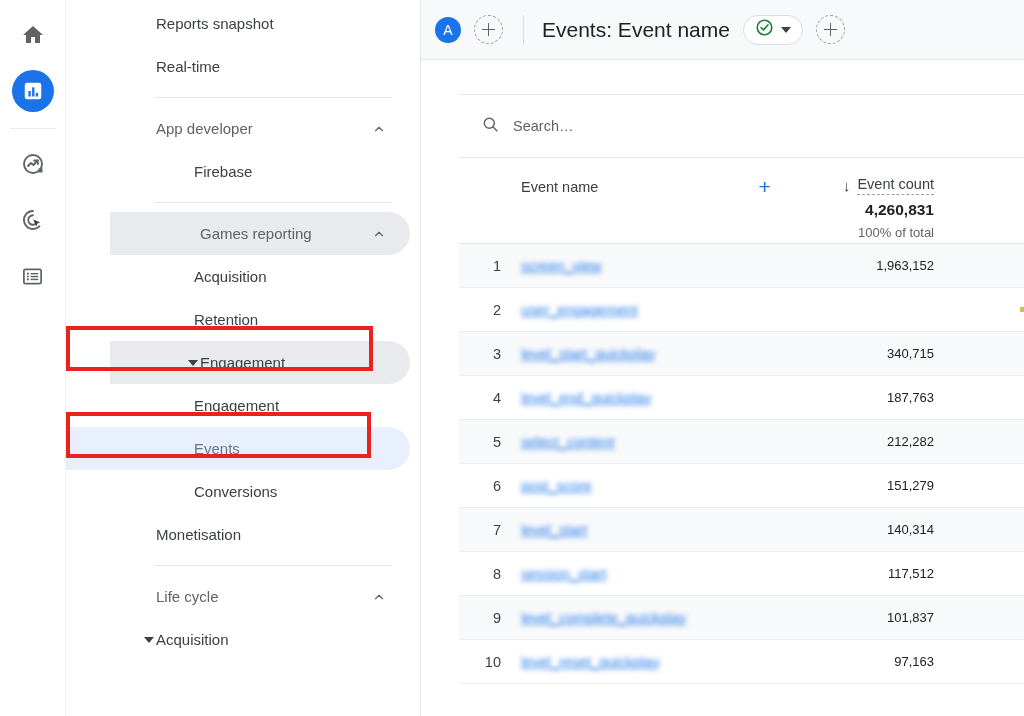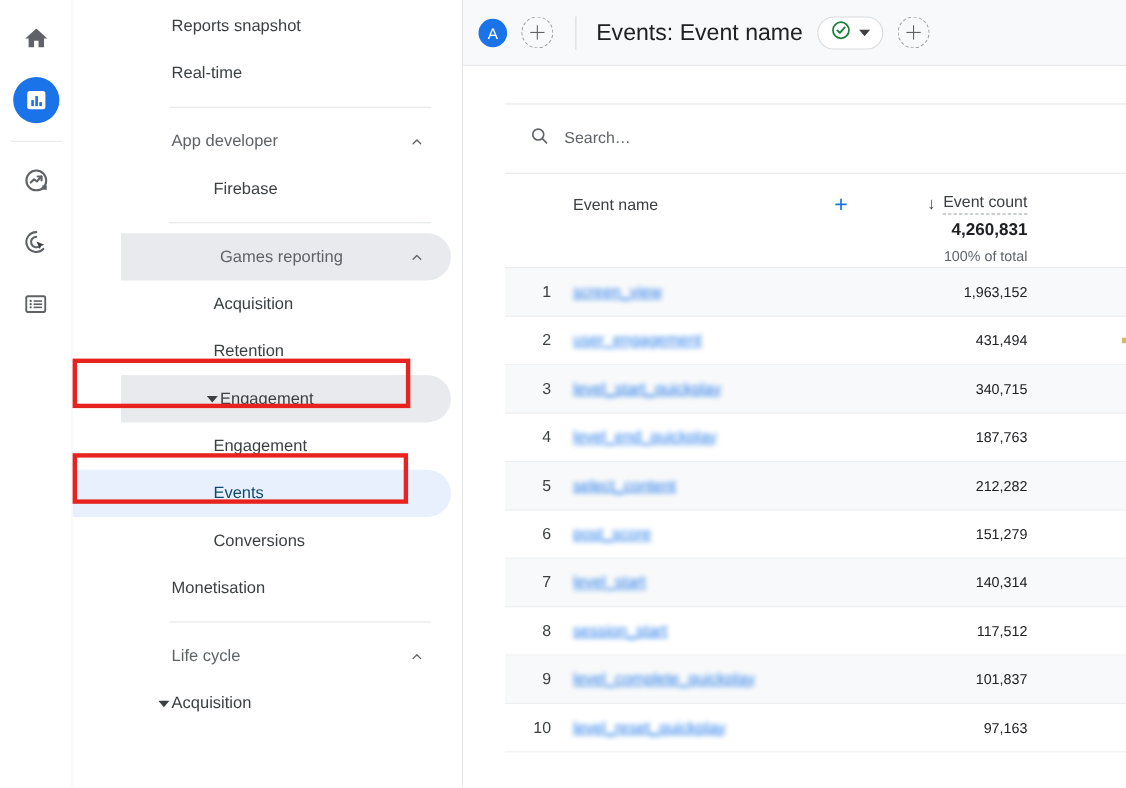--- a/index.html
+++ b/index.html
@@ -65,21 +65,21 @@
     font-size: 15px;
     color: #3c4043;
     cursor: pointer;
     position: relative;
     white-space: nowrap;
   }
   .nav-item .lbl { line-height: 1; }
   .nav-item.l1 { padding-left: 90px; }
   .nav-item.l2 { padding-left: 128px; text-align: right; }
   .nav-item.group { color: #5f6368; padding-left: 90px; }
-  .nav-item.selected-blue { background: #e8f0fe; color: #0c4a6e; }
+  .nav-item.selected-blue { background: #e8f0fe; color: #737373; }
   .nav-item.selected-grey { background: #e8eaed; margin-left: 44px; }
   .caret {
     position: absolute;
     left: 78px;
     width: 0; height: 0;
     border-left: 5px solid transparent;
     border-right: 5px solid transparent;
     border-top: 6px solid #3c4043;
   }
   .chev {
@@ -495,21 +495,20 @@
 
       <div id="table-body">
           <div class="trow alt">
             <div class="td-idx">1</div>
             <div class="td-name"><span class="lnk">screen_view</span></div>
             <div class="td-metric">1,963,152</div>
           </div>
           <div class="trow">
             <div class="td-idx">2</div>
             <div class="td-name"><span class="lnk">user_engagement</span></div>
-            <div class="td-metric">431,494</div>
           </div>
           <div class="trow alt">
             <div class="td-idx">3</div>
             <div class="td-name"><span class="lnk">level_start_quickplay</span></div>
             <div class="td-metric">340,715</div>
           </div>
           <div class="trow">
             <div class="td-idx">4</div>
             <div class="td-name"><span class="lnk">level_end_quickplay</span></div>
             <div class="td-metric">187,763</div>

